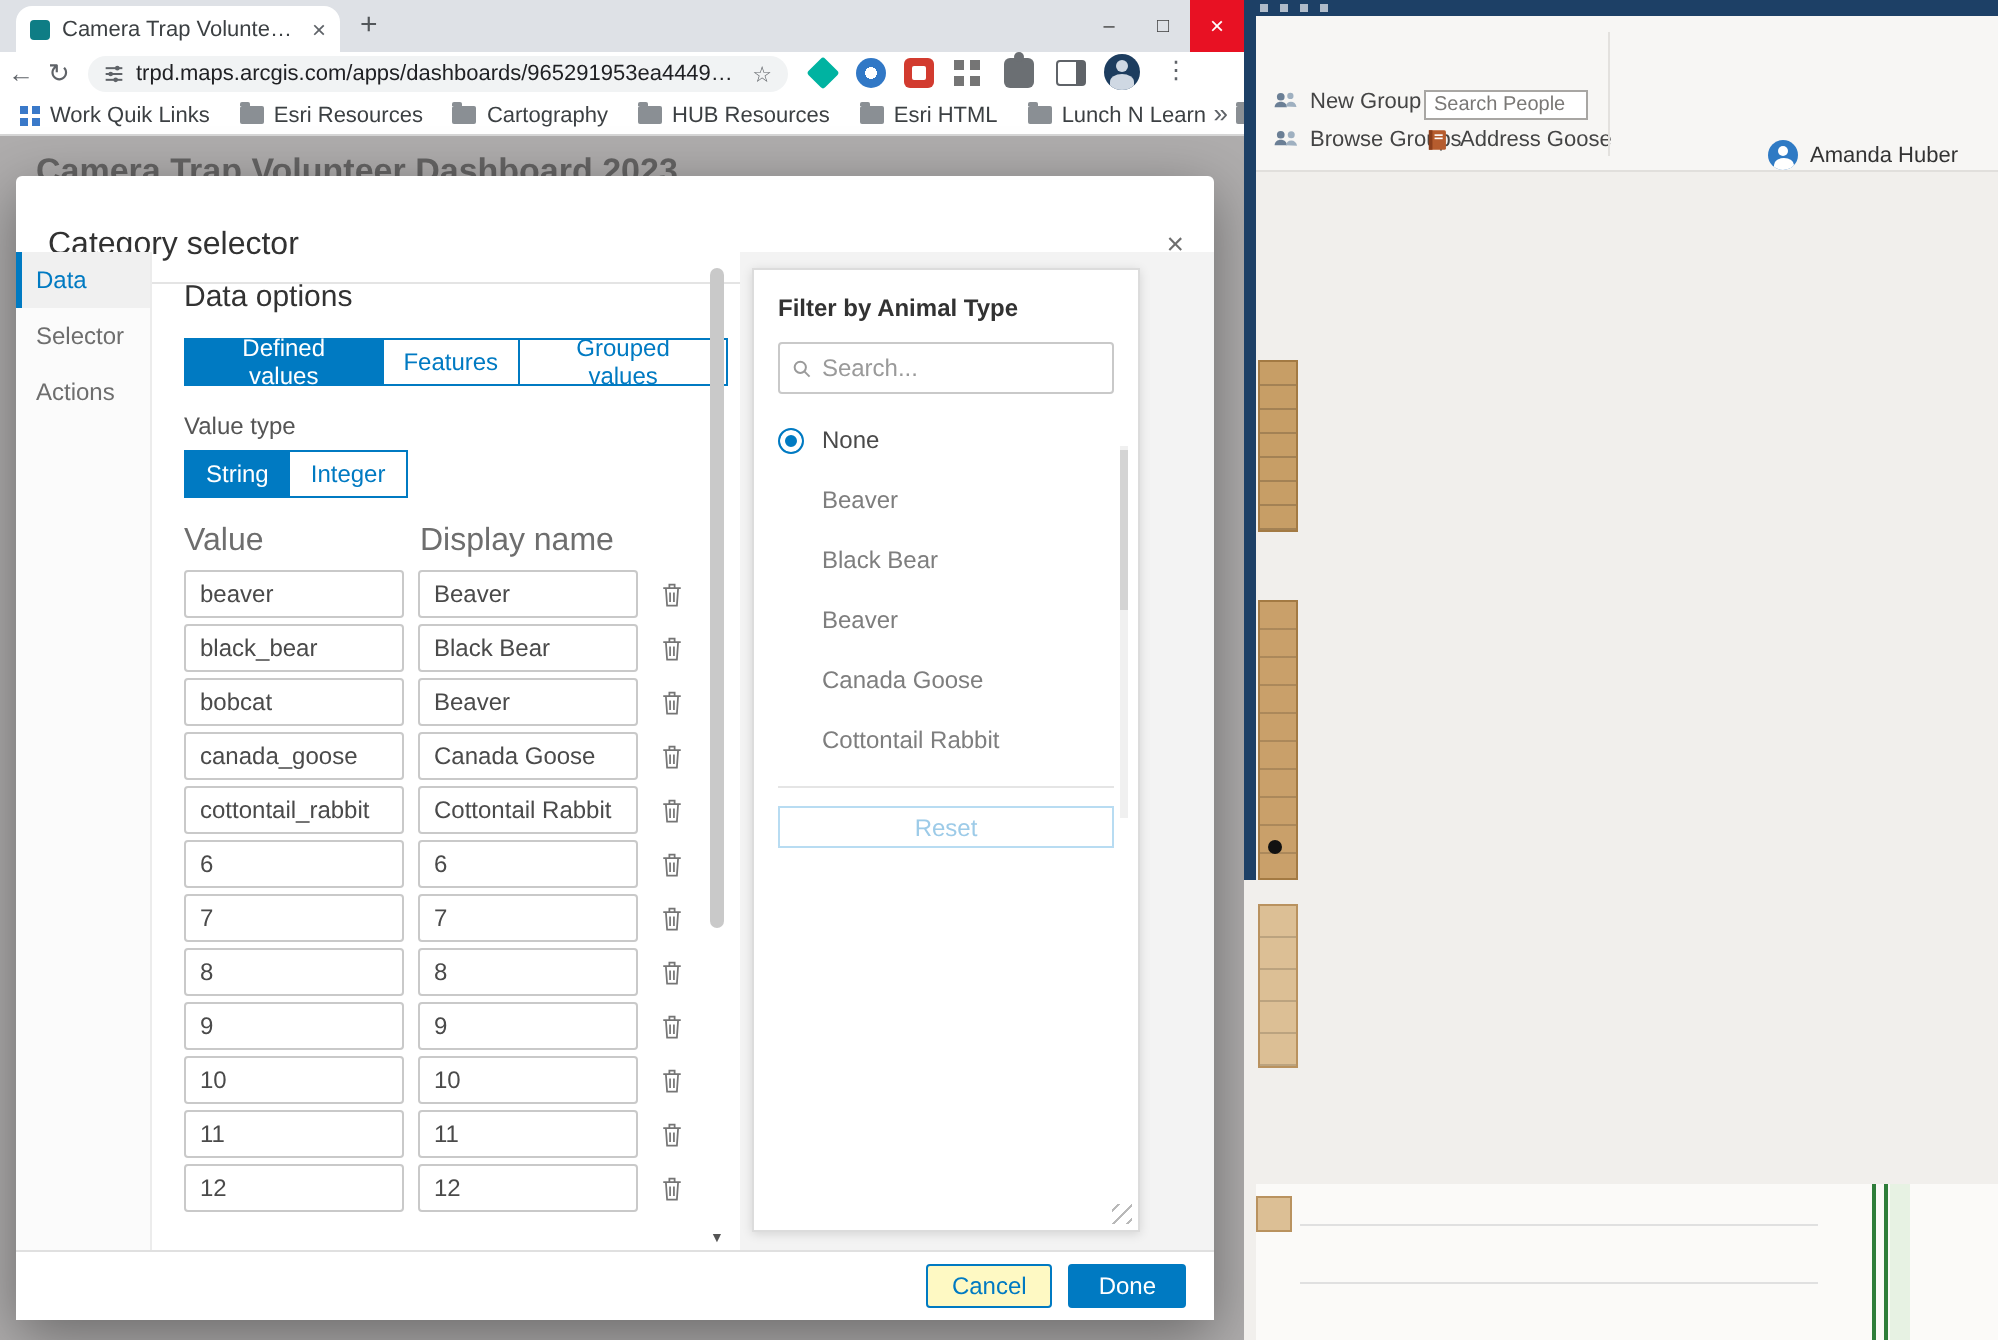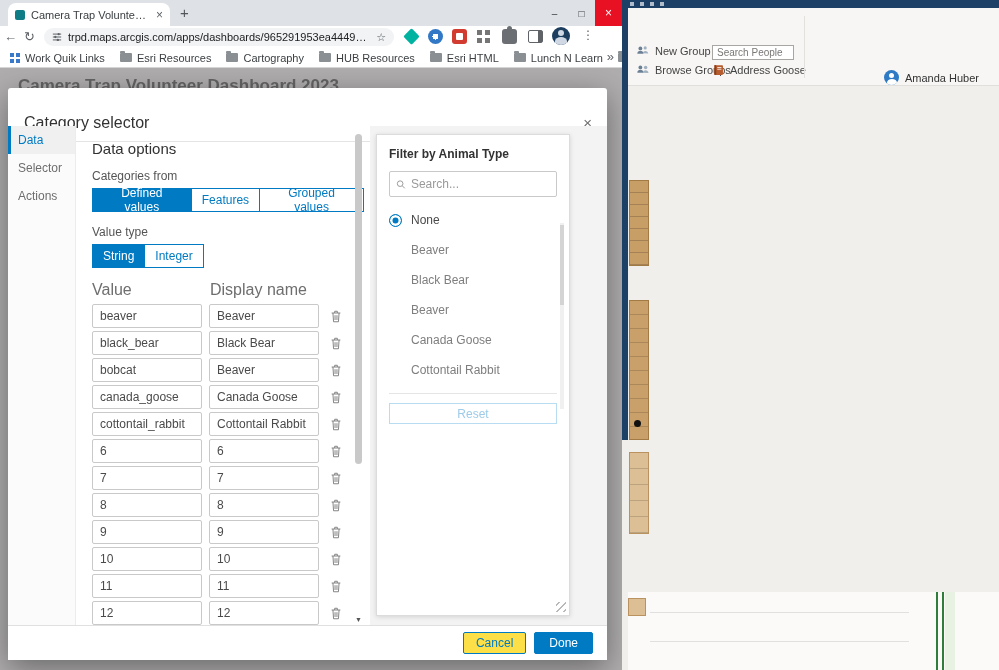--- a/index.html
+++ b/index.html
@@ -107,21 +107,21 @@
   .pv-item { font-size: 12px; color: #7e7e7e; margin-bottom: 16px; }
   .pv-divider { border-top: 1px solid #e5e5e5; margin-top: 2px; }
   .reset { margin-top: 9px; height: 21px; width: 100%; border: 1px solid #b8dcf2; color: #9dcbe8;
            background: #fff; font-size: 12px; display: flex; align-items: center; justify-content: center; font-family: inherit; }
   .pv-scroll { position: absolute; right: 5px; top: 88px; width: 4px; height: 186px; background: #f0f0f0; }
   .pv-scroll-thumb { position: absolute; top: 2px; left: 0; width: 4px; height: 80px; background: #d4d4d4; }
   .resize-handle { position: absolute; right: 3px; bottom: 3px; width: 10px; height: 10px;
                    background: repeating-linear-gradient(135deg, transparent 0 2px, #b9b9b9 2px 3px, transparent 3px 5px); }
   .dlg-footer { position: absolute; left: 0; bottom: 0; width: 100%; height: 35px; border-top: 1px solid #e0e0e0;
                 display: flex; align-items: center; justify-content: flex-end; gap: 8px; padding-right: 14px; background: #fff; }
-  .btn-cancel { height: 22px; padding: 0 12px; border: 1px solid #007ac2; color: #007ac2; background: #fde047;
+  .btn-cancel { height: 22px; padding: 0 12px; border: 1px solid #007ac2; color: #007ac2; background: #fef9c3;
                 font-size: 12px; border-radius: 2px; font-family: inherit; }
   .btn-done { height: 22px; padding: 0 14px; border: 1px solid #007ac2; color: #fff; background: #007ac2;
               font-size: 12px; border-radius: 2px; font-family: inherit; }
 
   
   .rightpane { position: absolute; left: 622px; top: 0; width: 377px; height: 670px; background: #f1efec; }
   .ol-titlebar { position: absolute; left: 0; top: 0; width: 100%; height: 8px; background: #1d4066; }
   .qat { position: absolute; left: 8px; top: 2px; width: 40px; height: 4px;
          background: repeating-linear-gradient(90deg, rgba(255,255,255,.65) 0 4px, transparent 4px 10px); }
   .ol-leftstrip { position: absolute; left: 0; top: 8px; width: 6px; height: 432px; background: #1d4066; }
@@ -248,21 +248,20 @@
 
       <div class="dlg-body">
         <div class="dlg-sidebar">
             <div class="side-item sel">Data</div>
             <div class="side-item">Selector</div>
             <div class="side-item">Actions</div>
           </div>
 
         <div class="dlg-main">
           <div class="sec-title">Data options</div>
-          <div class="lbl">Categories from</div>
           <div class="seg-group">
               <button class="seg sel">Defined values</button>
               <button class="seg">Features</button>
               <button class="seg">Grouped values</button>
             </div>
           <div class="lbl">Value type</div>
           <div class="seg-group">
               <button class="seg sel">String</button>
               <button class="seg">Integer</button>
             </div>

